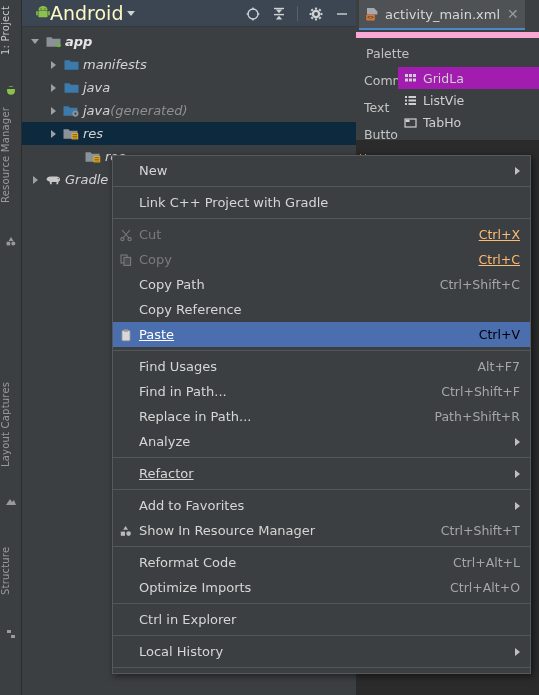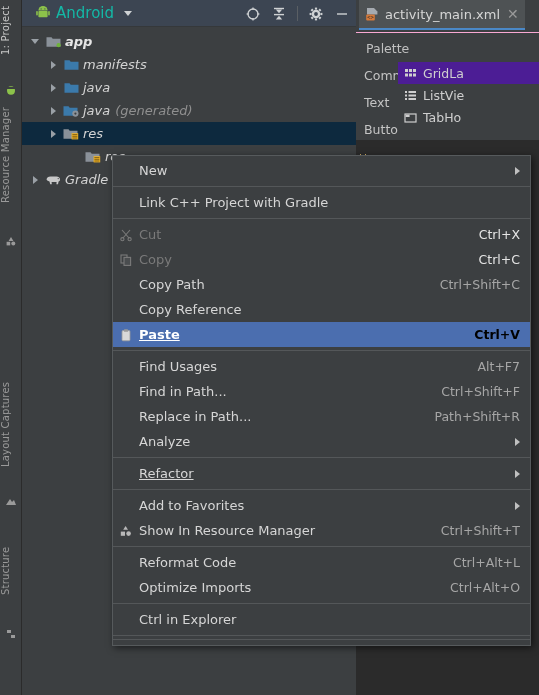--- a/index.html
+++ b/index.html
@@ -35,22 +35,22 @@
   .project-panel {
     position: absolute; left: 22px; top: 0; width: 334px; height: 695px;
     background: #3c3f41;
   }
   .proj-header {
     position: absolute; left: 0; top: 0; width: 334px; height: 27px;
     background: #3c4552; display: flex; align-items: center;
     border-bottom: 1px solid #35383a;
   }
   .proj-title {
-    display: flex; align-items: center; gap: 6px;
-    margin-left: 14px; font-size: 15px; color: #14b8a6;
+    display: flex; align-items: center; 
+    margin-left: 14px; font-size: 19px; color: #fef9c3;
   }
   .hdr-actions {
     position: absolute; right: 6px; top: 0; height: 27px;
     display: flex; align-items: center; gap: 10px;
   }
   .hdr-sep { width: 1px; height: 15px; background: #5a5f64; }
 
   .tree {
     position: absolute; left: 0; top: 27px; width: 334px; bottom: 0;
     padding-top: 3px;
@@ -96,33 +96,33 @@
     position: absolute; left: 3px; top: 0; height: 30px;
     display: flex; align-items: center; gap: 5px;
     padding: 0 6px 0 6px;
     background: #4e5254; color: #d6d6d6; font-size: 13px;
     border-bottom: 2px solid #4a88c7;
   }
   .tab .close { color: #9a9a9a; font-size: 14px; margin-left: 2px; }
 
   .palette-pane {
     position: absolute; left: 0; top: 32px; width: 183px; height: 140px;
-    background: #3c3f41; border-top: 1px solid #f9a8d4;
+    background: #3c3f41; border-top: 6px solid #f9a8d4;
   }
   .palette-title { padding: 8px 0 6px 10px; font-size: 12.5px; color: #c0c0c0; }
   .palette-cols { display: flex; }
   .pal-cats { width: 42px; }
   .pal-cat { padding: 6px 0 6px 8px; font-size: 12.5px; color: #c4c4c4; white-space: nowrap; }
   .pal-items { flex: 1; background: #3c3f41; }
   .pal-item {
     display: flex; align-items: center; gap: 6px;
     height: 22px; padding-left: 6px; font-size: 12.5px; color: #cfcfcf;
     white-space: nowrap; overflow: hidden;
   }
-  .pal-item.sel { background: #4c1d95; }
+  .pal-item.sel { background: #a21caf; }
 
   .code-bg {
     position: absolute; left: 0; top: 140px; width: 183px; bottom: 0;
     background: #2b2b2b; padding-left: 4px; padding-top: 6px;
     font-family: "DejaVu Sans Mono", "Liberation Mono", monospace;
     font-size: 10px; line-height: 21px; color: #6a6a6a; overflow: hidden;
   }
   .code-bg .ln { white-space: nowrap; }
   .tagc { color: #e8bf6a; }
   .attrc { color: #9876aa; }
@@ -135,30 +135,30 @@
     border: 1px solid #565a5c;
     box-shadow: 2px 2px 7px rgba(0,0,0,0.55);
     padding: 2px 0;
     z-index: 50;
   }
   .mi {
     display: flex; align-items: center; height: 25px;
     padding: 0 10px 0 0; position: relative;
     font-size: 13px; color: #d6d6d6; white-space: nowrap; justify-content: space-between;
   }
-  .mi.sel { background: #4b6eaf; color: #ffffff; font-weight: bold; }
+  .mi.sel { background: #4b6eaf; color: #ffffff; }
   .mi.disabled { color: #7a7a7a; }
   .mi .mi-ico {
     flex: 0 0 26px; display: inline-flex; justify-content: center; align-items: center;
     height: 25px;
   }
   .mi .mi-lbl { flex: 1 1 auto; }
   .mi .mi-key { color: #a6a6a6; font-size: 12.5px; margin-left: 14px; }
   .mi.sel .mi-key { color: #000000; }
-  .mi.disabled .mi-key { color: #e5e5e5; }
+  .mi.disabled .mi-key { color: #fdba74; text-decoration: underline; }
   .mi .mi-arrow {
     width: 0; height: 0; margin-left: 10px;
     border-left: 5px solid #c0c0c0;
     border-top: 4px solid transparent;
     border-bottom: 4px solid transparent;
   }
   .mi-sep { height: 1px; background: #545759; margin: 3px 0; }
   .uline { text-decoration: underline; }
 
   .clip { overflow: hidden; }
@@ -298,21 +298,21 @@
             <span class="tri"></span>
           </span>
         <span class="ico">
           <svg width="17" height="13" viewBox="0 0 17 13">
             <path d="M0.5 2.2 h5 l1.2 1.6 h7.8 v8 h-14 z" fill="#3b7aab"></path>
             <circle cx="12.4" cy="9.6" r="3.1" fill="#8a9199"></circle>
             <circle cx="12.4" cy="9.6" r="1.1" fill="#3c3f41"></circle>
           </svg>
         </span>
         <span class="lbl">java</span>
-        <span class="lbl muted" style="margin-left:5px;">(generated)</span>
+        <span class="lbl muted" style="">(generated)</span>
       </div>
 
       <div class="tree-row sel" style="padding-left:22px;">
         <span class="arrow">
             <span class="tri"></span>
           </span>
         <span class="ico">
           <svg width="17" height="13" viewBox="0 0 17 13">
             <path d="M0.5 2.2 h5 l1.2 1.6 h7.8 v8 h-14 z" fill="#8a9199"></path>
             <rect x="8.6" y="6.2" width="6.6" height="6.2" fill="#f0b429"></rect>
@@ -579,17 +579,22 @@
     </div>
     <div class="mi-sep"></div>
 
     <div class="mi">
       <span class="mi-ico"></span>
       <span class="mi-lbl">Ctrl in Explorer</span>
     </div>
 
     <div class="mi-sep"></div>
 
+    <div class="mi">
+      <span class="mi-ico"></span>
+      <span class="mi-lbl">Local History</span>
+      <span class="mi-arrow"></span>
+    </div>
     <div class="mi-sep"></div>
 
   </div>
 
 </div>
 
 </body></html>

